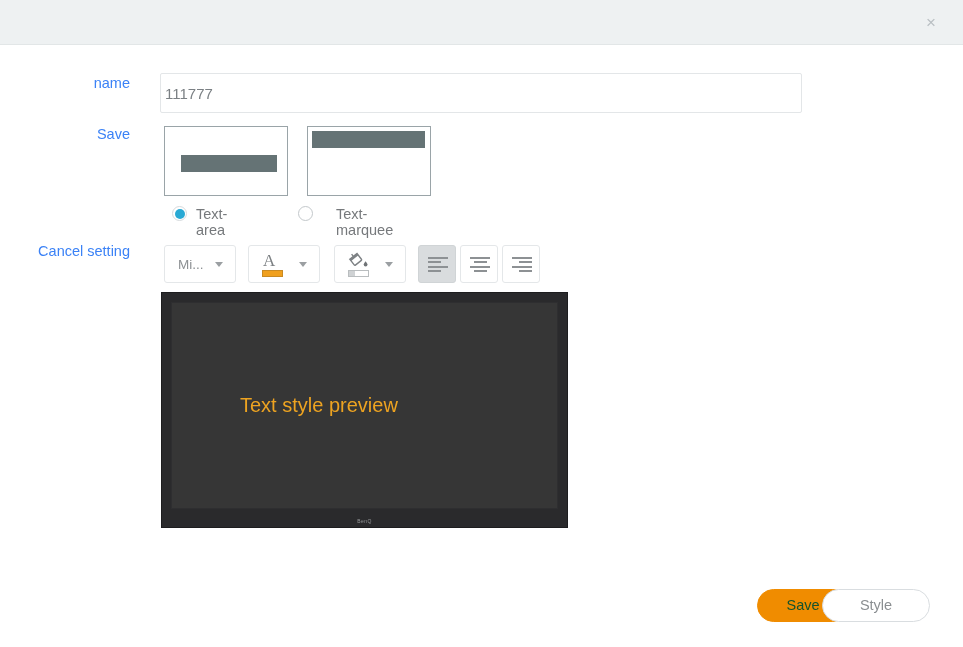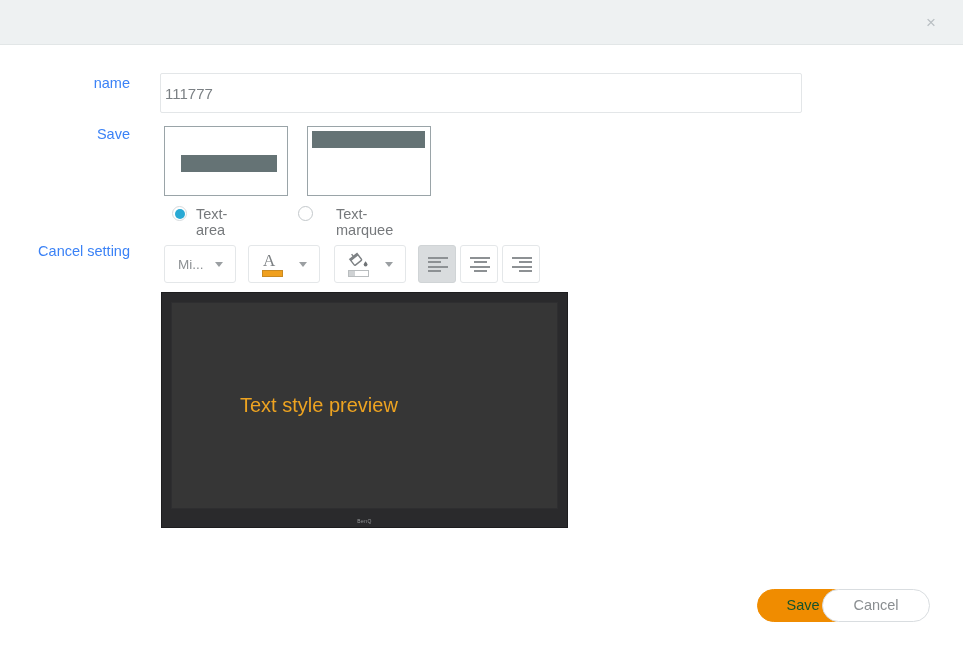--- a/index.html
+++ b/index.html
@@ -415,13 +415,13 @@
 </div>
 
 <div class="tv">
   <div class="tv-screen">
     <div class="tv-text">Text style preview</div>
   </div>
   <div class="tv-logo">BenQ</div>
 </div>
 
 <div class="btn-pill" id="btn-save">Save</div>
-<div class="btn-pill" id="btn-cancel">Cancel</div>
+<div class="btn-pill" id="btn-cancel">Style</div>
 
 </body></html>

